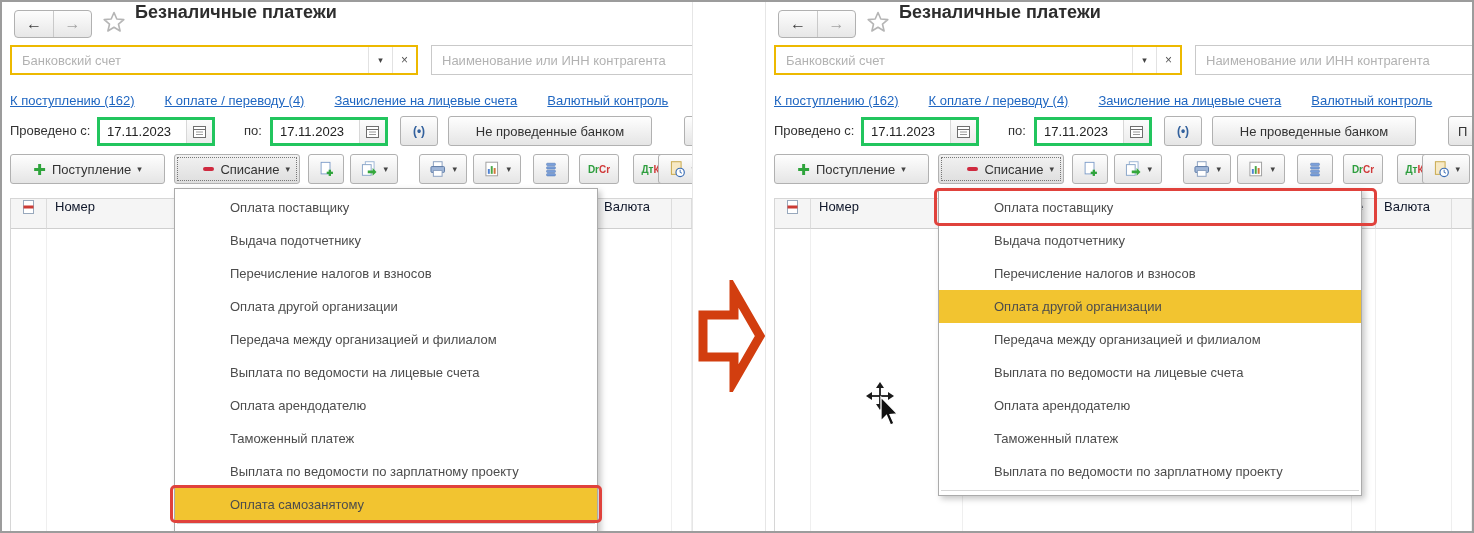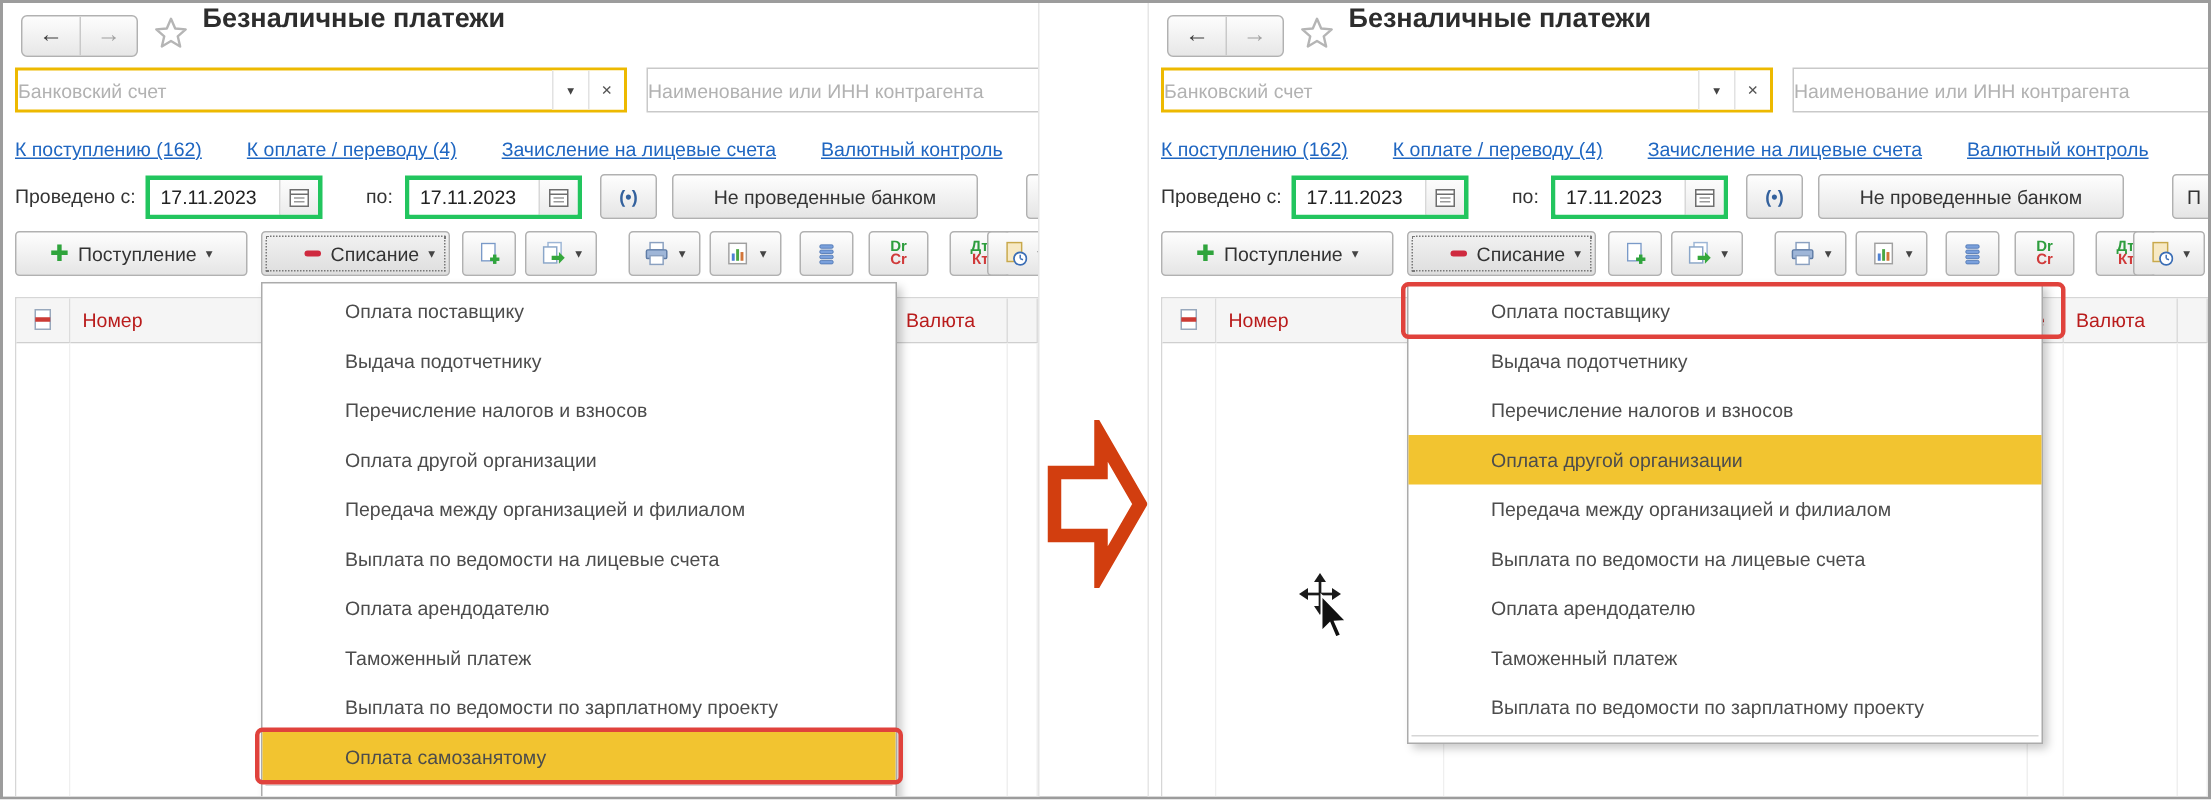--- a/index.html
+++ b/index.html
@@ -17,21 +17,21 @@
                background:linear-gradient(#fdfdfd,#e7e7e7); }
   .navbtn { width:38px; border:none; background:transparent; font-size:16px; color:#3d3d3d;
             display:flex; align-items:center; justify-content:center; cursor:default;
             font-family:inherit; }
   .navbtn + .navbtn { border-left:1px solid #c9c9c9; color:#a3a3a3; }
   .star { position:absolute; left:100px; top:8px; }
   .title { position:absolute; left:133px; top:0; font-size:18px; font-weight:600; color:#2d2d2d; white-space:nowrap; }
 
   
   .field { position:absolute; top:43px; height:30px; display:flex; align-items:stretch; background:#fff; }
-  .field input { flex:1; min-width:0; border:none; outline:none; font-size:13px; padding:0 0;
+  .field input { flex:1; min-width:0; border:none; outline:none; font-size:13px; padding:0 10px;
                  color:#333; font-family:inherit; background:transparent; }
   .field input::placeholder { color:#b2b2b2; }
   .field-bank { left:8px; width:408px; border:2px solid #edb900; }
   .field-partner { left:429px; width:560px; border:1px solid #c9c9c9; }
   .fbtn { width:24px; border-left:1px solid #e2e2e2; background:#fff; display:flex;
           align-items:center; justify-content:center; color:#555; font-size:12px; cursor:default; }
   .caret { font-size:9px; color:#444; line-height:1; }
 
   
   .links { position:absolute; left:8px; top:89px; white-space:nowrap; }
@@ -52,30 +52,30 @@
   .btn-clipped { left:682px; top:114px; width:110px; justify-content:flex-start; }
 
   
   .tbtn { top:152px; }
   .btn-receipt { left:8px; width:155px; }
   .btn-writeoff { left:172px; width:126px;
                   background:linear-gradient(#f2f2f2,#dedede); outline:1px dotted #777; outline-offset:-4px;justify-content:flex-end; }
   .plus-glyph { color:#2fa43c; font-weight:bold; font-size:15px; line-height:1; }
   .minus-glyph { display:inline-block; width:11px; height:4px; background:#cf2a3f; border-radius:2px; }
   .ib { justify-content:center; }
-  .dual { display:flex; flex-direction:column; line-height:9px; font-size:10px; font-weight:bold; padding:0 2px; }
+  .dual { display:flex; flex-direction:row; line-height:9px; font-size:10px; font-weight:bold; padding:0 2px; }
   .dual .g { color:#2e9e3e; align-self:flex-start; }
   .dual .r { color:#d03a3a; align-self:flex-end; }
 
   
   .table { position:absolute; left:8px; top:196px; right:0; bottom:0; display:grid;
            grid-template-columns:36px 152px 1fr 24px 76px 20px; grid-template-rows:30px 1fr;
            border-left:1px solid #d6d6d6; border-top:1px solid #d6d6d6; }
   .th { background:#f5f5f5; border-bottom:1px solid #cfcfcf; border-right:1px solid #dcdcdc;
-        font-size:13px; color:#b91c1c; display:flex; align-items:center; padding:0 8px; }
+        font-size:13px; color:#0f172a; display:flex; padding:0 8px; }
   .th.c { justify-content:center; padding:0; }
   .th.sm { padding:0 4px; }
   .td { border-right:1px solid #efefef; background:#fff; }
 
   
   .menu { position:absolute; left:172px; top:186px; width:424px; background:#fff;
           border:1px solid #ababab; box-shadow:3px 3px 6px rgba(0,0,0,.22); z-index:10; padding:2px 0; }
   .menu-item { height:33px; line-height:33px; padding-left:55px; font-size:13px; color:#4c4c4c;
                white-space:nowrap; position:relative; cursor:default; }
   .menu-item.hl { background:#f2c430; }

